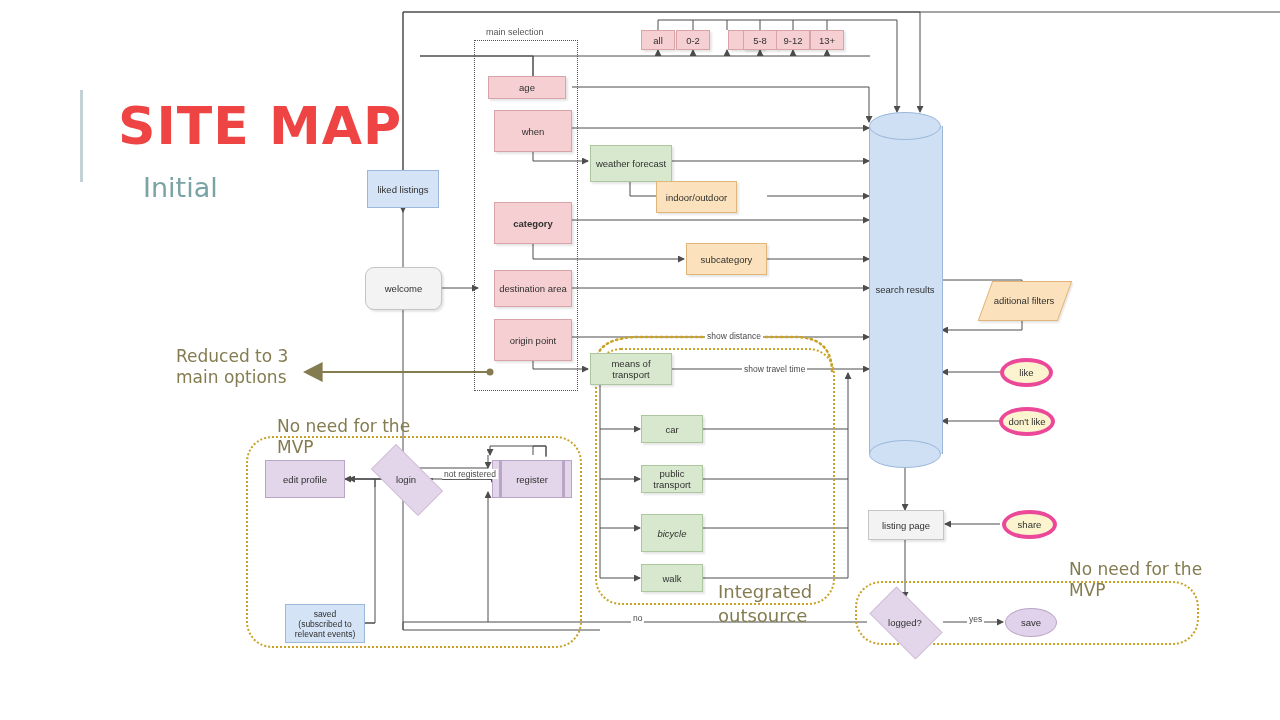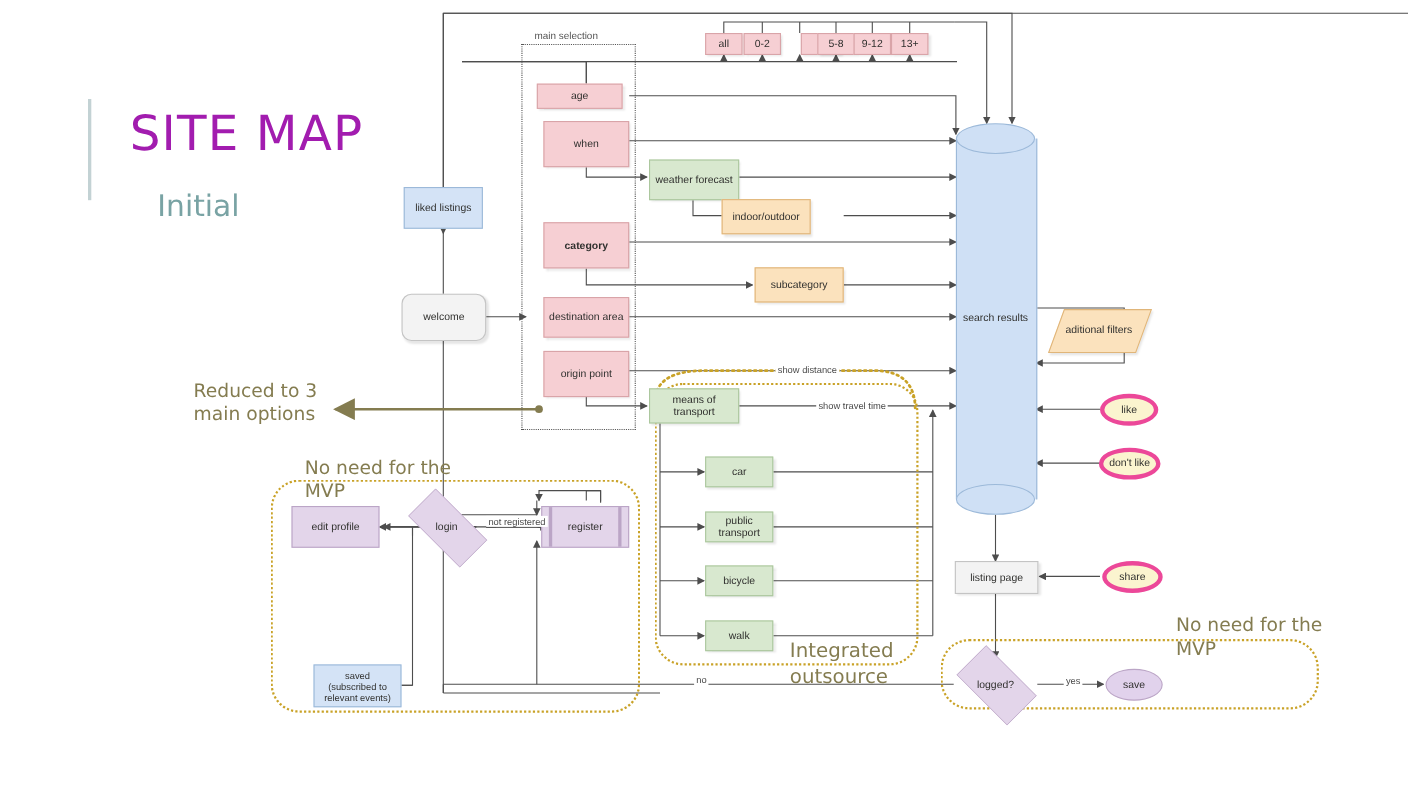--- a/index.html
+++ b/index.html
@@ -2,22 +2,22 @@
 <html><head>
 <meta charset="utf-8">
 <style>
   html,body{margin:0;padding:0;}
   body{width:1280px;height:720px;background:#ffffff;
        font-family:"Liberation Sans",sans-serif;overflow:hidden;}
   #stage{position:relative;width:1280px;height:720px;}
 
   
   .accent-bar{position:absolute;left:80px;top:90px;width:3px;height:92px;background:#c3d2d4;}
-  .deck-title{position:absolute;left:118px;top:96px;font-size:44px;letter-spacing:1px;
-     color:#a21caf;font-family:"DejaVu Sans",sans-serif;font-weight:400;}
+  .deck-title{position:absolute;left:118px;top:96px;font-size:52px;letter-spacing:1px;
+     color:#ef4444;font-family:"DejaVu Sans",sans-serif;font-weight:700;}
   .deck-sub{position:absolute;left:143px;top:172px;font-size:27px;color:#79a3a4;
      font-family:"DejaVu Sans",sans-serif;font-weight:400;}
 
   
   .anno{position:absolute;color:#847c50;font-family:"DejaVu Sans",sans-serif;
         font-size:17px;line-height:21px;white-space:pre-line;}
 
   
   svg.wires{position:absolute;left:0;top:0;width:1280px;height:720px;}
 
@@ -292,31 +292,31 @@
   <div class="node pink shadow" style="left:494px;top:270px;width:78px;height:37px;">destination area</div>
   <div class="node pink shadow" style="left:494px;top:319px;width:78px;height:42px;">origin point</div>
 
   <div class="node green shadow" style="left:590px;top:145px;width:82px;height:37px;">weather forecast</div>
   <div class="node orange shadow" style="left:656px;top:181px;width:81px;height:32px;">indoor/outdoor</div>
   <div class="node orange shadow" style="left:686px;top:243px;width:81px;height:32px;">subcategory</div>
 
   <div class="node green shadow" style="left:590px;top:353px;width:82px;height:32px;">means of transport</div>
   <div class="node green shadow" style="left:641px;top:415px;width:62px;height:28px;">car</div>
   <div class="node green shadow" style="left:641px;top:465px;width:62px;height:28px;">public transport</div>
-  <div class="node green shadow" style="left:641px;top:514px;width:62px;height:28px;">bicycle</div>
+  <div class="node green shadow" style="left:641px;top:514px;width:62px;height:38px;font-style:italic;">bicycle</div>
   <div class="node green shadow" style="left:641px;top:564px;width:62px;height:28px;">walk</div>
 
   <div class="cyl" style="left:869px;top:112px;width:72px;height:356px;">
     <div class="body"></div>
     <div class="bot"></div>
     <div class="top"></div>
     <div class="clabel">search results</div>
   </div>
 
-  <div class="para" style="left:960px;top:281px;width:78px;height:38px;">
+  <div class="para" style="left:985px;top:281px;width:78px;height:38px;">
     <div class="pshape"></div>
     <div class="plabel">aditional filters</div>
   </div>
 
   <div class="node ellipse yellow" style="left:1000px;top:358px;width:53px;height:29px;">like</div>
   <div class="node ellipse yellow" style="left:999px;top:407px;width:56px;height:29px;">don't like</div>
   <div class="node ellipse yellow" style="left:1002px;top:510px;width:55px;height:29px;">share</div>
   <div class="node ellipse purple-e" style="left:1005px;top:608px;width:52px;height:29px;">save</div>
 
   <div class="node gray rounded shadow" style="left:365px;top:267px;width:77px;height:43px;">welcome</div>

